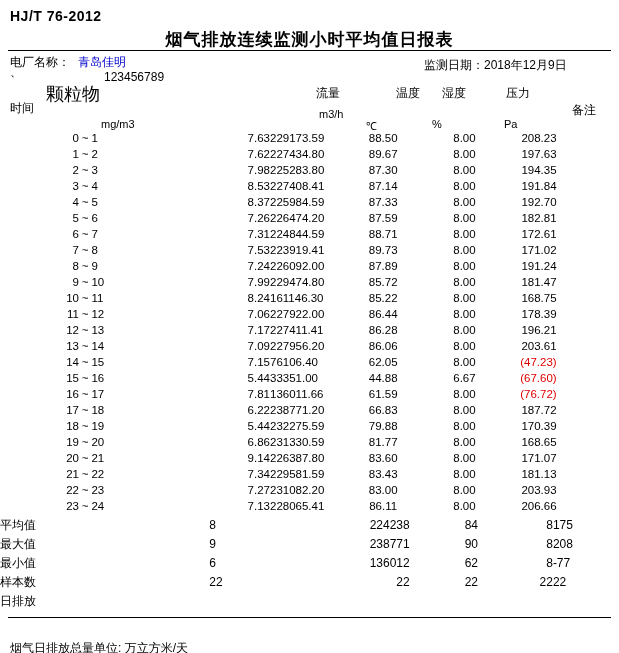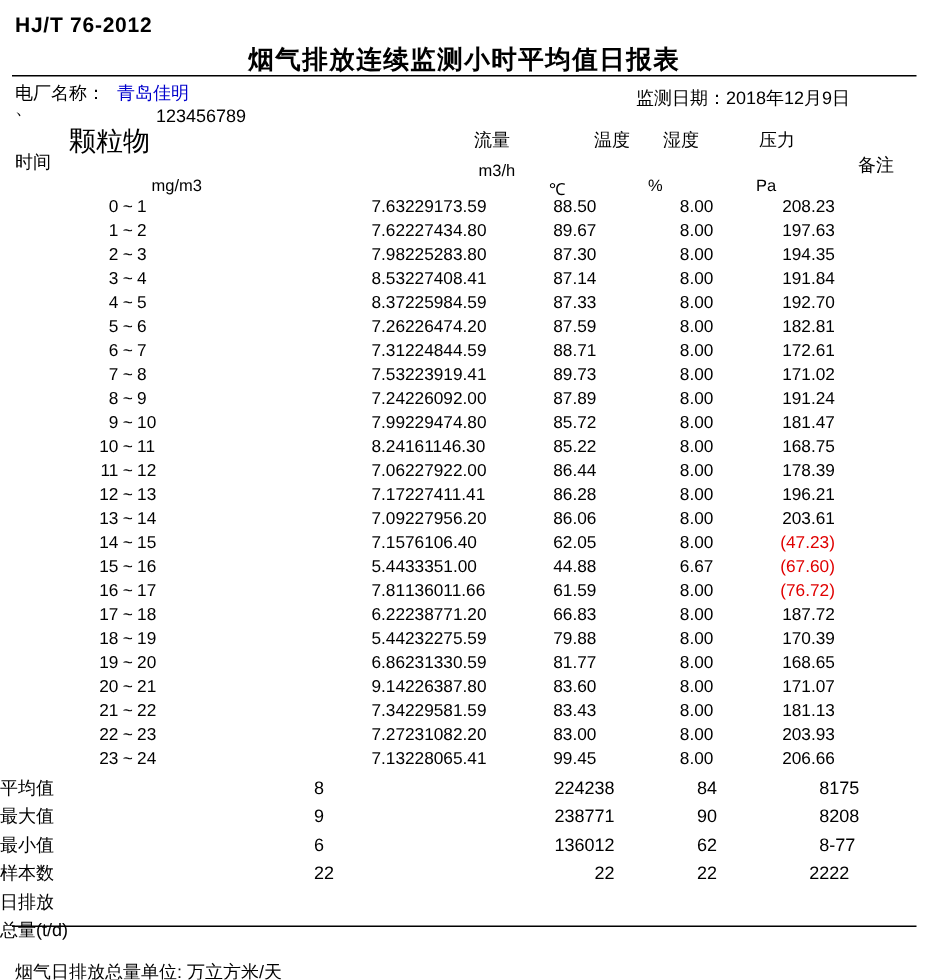--- a/index.html
+++ b/index.html
@@ -497,21 +497,21 @@
           <td class="c-hum">8.00</td>
           <td class="c-prs">203.93</td>
           <td class="c-rem"></td>
         </tr>
         <tr>
           <td class="c-h1">23</td>
           <td class="c-tl">~</td>
           <td class="c-h2">24</td>
           <td class="c-con">7.13</td>
           <td class="c-flw">228065.41</td>
-          <td class="c-tmp">99.45</td>
+          <td class="c-tmp">86.11</td>
           <td class="c-hum">8.00</td>
           <td class="c-prs">206.66</td>
           <td class="c-rem"></td>
         </tr>
       </tbody>
   </table>
 
   <table class="summary">
     <tbody id="summary-body">
         <tr>
@@ -547,27 +547,19 @@
           <td class="s-prs">22</td>
         </tr>
         <tr>
           <td class="s-lbl">日排放</td>
           <td class="s-con"></td>
           <td class="s-flw"></td>
           <td class="s-tmp"></td>
           <td class="s-hum"></td>
           <td class="s-prs"></td>
         </tr>
-        <tr>
-          <td class="s-lbl">总量(t/d)</td>
-          <td class="s-con"></td>
-          <td class="s-flw"></td>
-          <td class="s-tmp"></td>
-          <td class="s-hum"></td>
-          <td class="s-prs"></td>
-        </tr>
       </tbody>
   </table>
 
   <div class="hr-bottom"></div>
   <div class="footer-note">烟气日排放总量单位: 万立方米/天</div>
 
 </div>
 
 </body></html>

